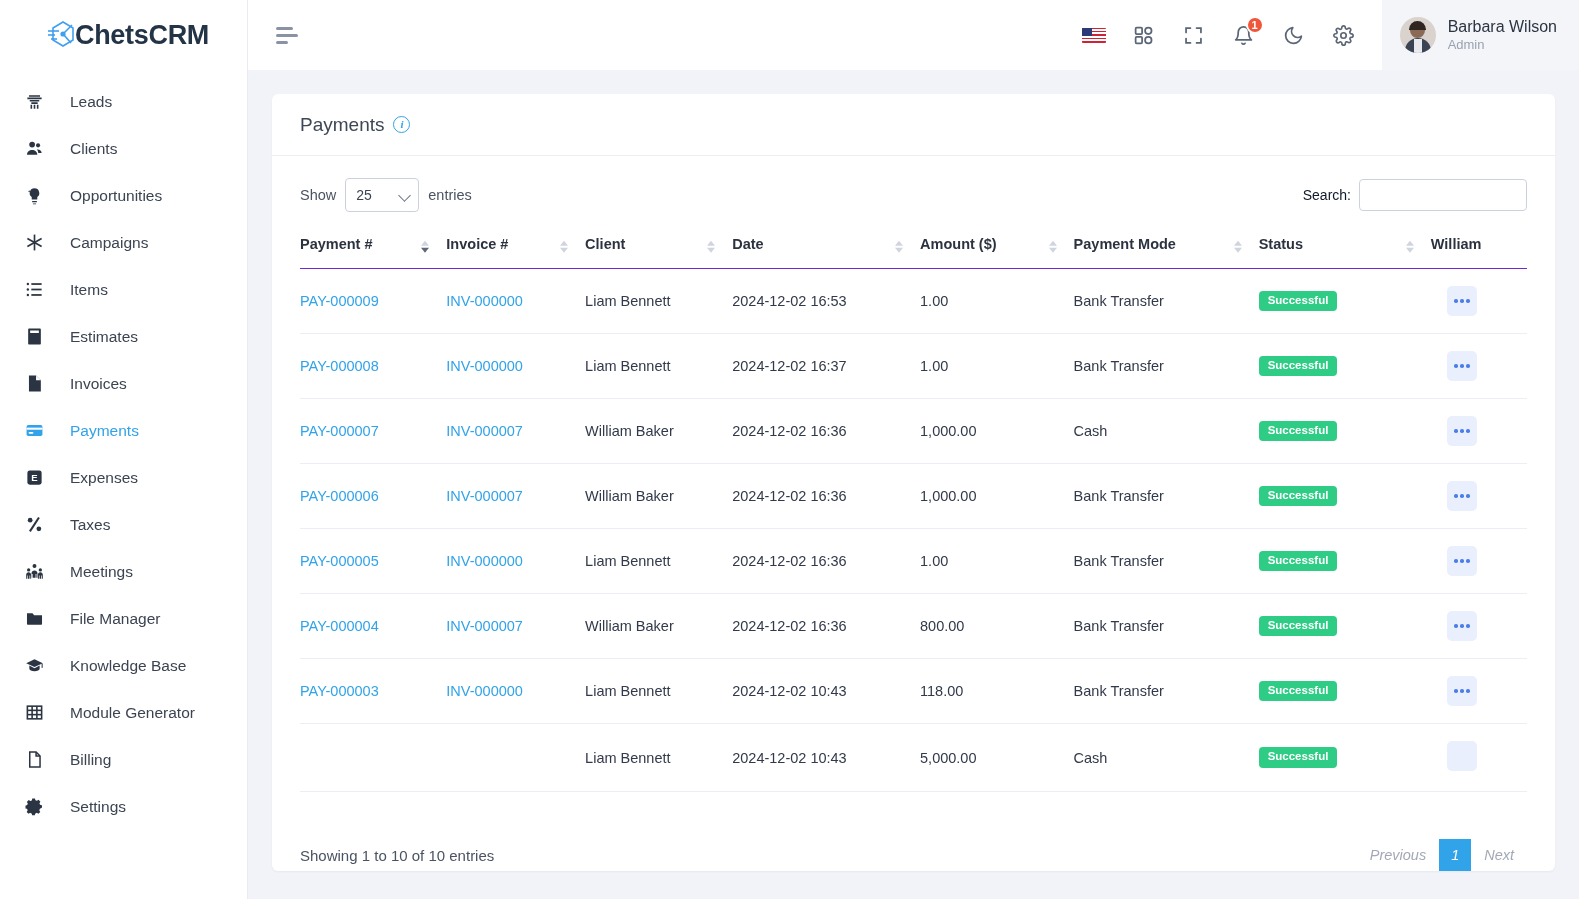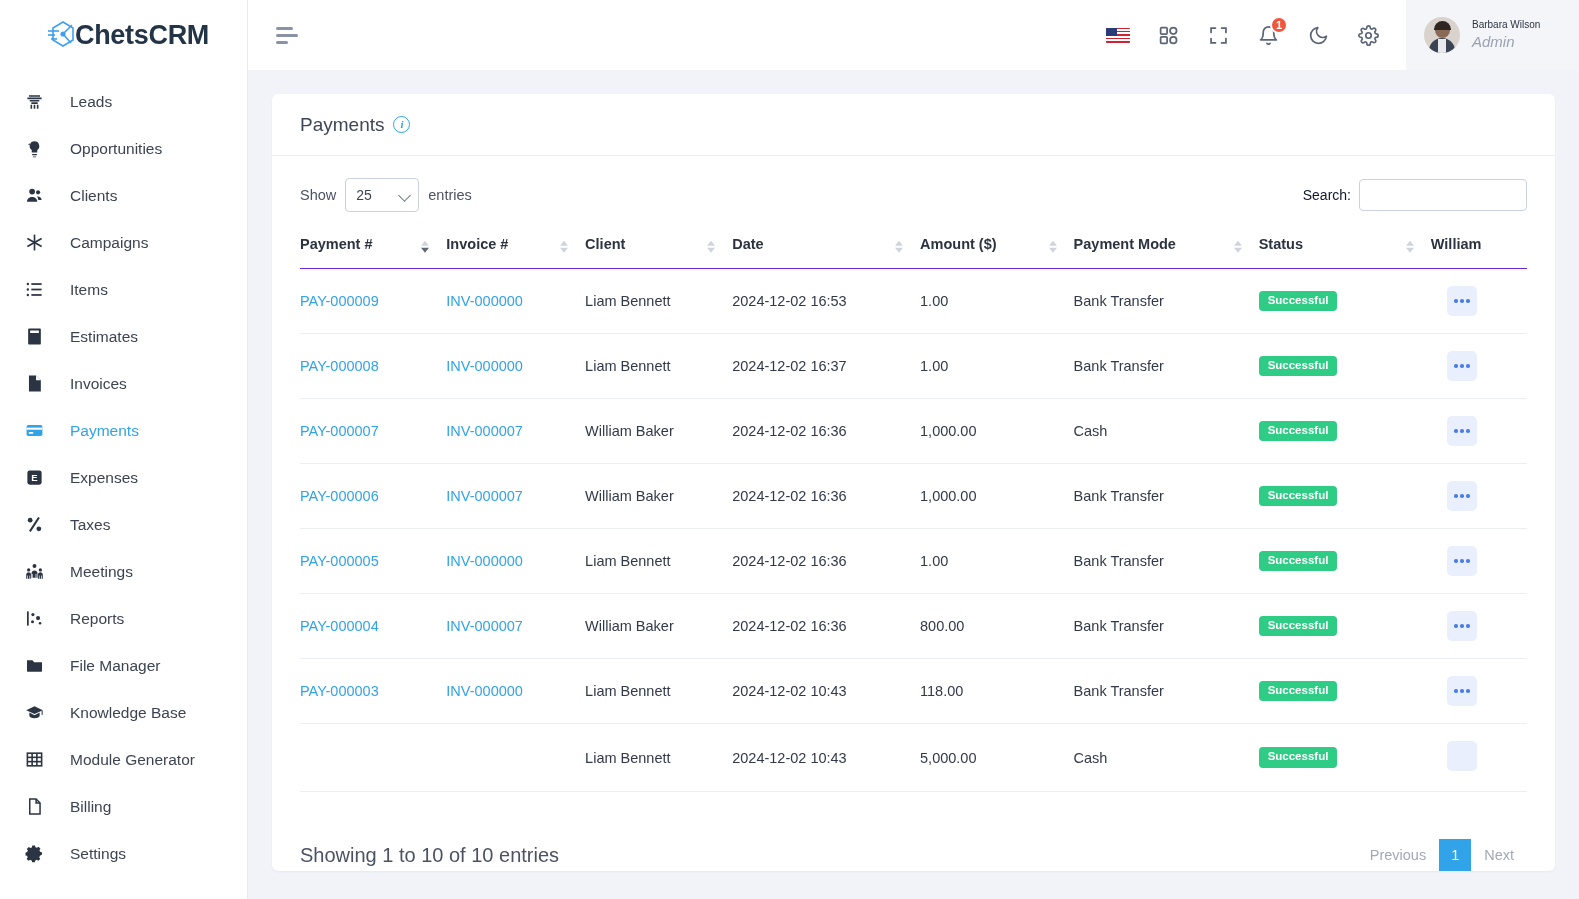--- a/index.html
+++ b/index.html
@@ -91,22 +91,22 @@
     cursor: pointer;
   }
   .avatar {
     width: 36px; height: 36px; border-radius: 50%;
     background: #d9d2cd; position: relative; overflow: hidden; flex: 0 0 36px;
   }
   .avatar .head { position:absolute; left:10.5px; top:6px; width:15px; height:15px; border-radius:50%; background:#8a6a55; }
   .avatar .hair { position:absolute; left:9.5px; top:4px; width:17px; height:9px; border-radius:9px 9px 0 0; background:#2f2622; }
   .avatar .body { position:absolute; left:5px; top:21px; width:26px; height:18px; border-radius:13px 13px 0 0; background:#3a4452; }
   .avatar .shirt { position:absolute; left:14px; top:22px; width:8px; height:14px; background:#e8eaee; }
-  .user-name { font-size: 10px; color: #2b3442; line-height: 1.25; white-space: nowrap; }
-  .user-role { font-size: 15px; color: #9aa2b1; line-height: 1.3; font-style: italic; }
+  .user-name { font-size: 16px; color: #2b3442; line-height: 1.25; white-space: nowrap; }
+  .user-role { font-size: 13px; color: #9aa2b1; line-height: 1.3; }
 
   
   .content { flex: 1; padding: 24px 24px 0 24px; overflow: hidden; }
   .card {
     background: #ffffff; border-radius: 6px;
     box-shadow: 0 1px 2px rgba(20,30,60,.05);
     height: 777px; display: flex; flex-direction: column;
   }
   .card-head {
     height: 62px; border-bottom: 1px solid #edeef3;
@@ -187,22 +187,22 @@
     background: #e9effc; border: none;
     display: inline-flex; align-items: center; justify-content: center;
     gap: 2.5px; cursor: pointer; margin-left: 16px;
   }
   .action-btn span { width: 3.5px; height: 3.5px; border-radius: 50%; background: #4a7ee8; display: block; }
 
   .card-foot {
     display: flex; align-items: center;
     padding: 22px 28px 0 28px; margin-top: 6px;
   }
-  .foot-info { font-size: 20px; color: #4b5362; }
-  .pager { margin-left: auto; display: flex; align-items: flex-start; }
+  .foot-info { font-size: 15px; color: #4b5362; }
+  .pager { margin-left: auto; display: flex; align-items: flex-start; font-style: italic; }
   .pg {
     font-size: 14.5px; color: #a2a9b6; padding: 0 13px; height: 32px;
     display: flex; align-items: center; cursor: pointer; user-select: none;
   }
   .pg.num {
     background: #31a3e8; color: #ffffff; min-width: 32px;
     justify-content: center; padding: 0; cursor: pointer;
   }
 </style>
 </head>
@@ -237,36 +237,36 @@
           <svg width="19" height="19" viewBox="0 0 24 24" fill="currentColor">
               <path d="M5 4h14v2H5zM3 7h18v2H3zM6 10h12v2H6zM8 13h8v2H8zM7 16h2v5H7zm4 0h2v5h-2zm4 0h2v5h-2z"></path>
             </svg>
         </span>
         <span>Leads</span>
       </div>
 
       <div class="nav-item">
         <span class="ico">
           <svg width="19" height="19" viewBox="0 0 24 24" fill="currentColor">
-              <path d="M12 3a6 6 0 0 0-3.5 10.9V17h7v-3.1A6 6 0 0 0 12 3zm-3 16h6v1.5H9zm1 3h4v1h-4zM4 7l2.5 1.2L5.6 5.4z"></path>
-            </svg>
-        </span>
-        <span>Opportunities</span>
-      </div>
-
-      <div class="nav-item">
-        <span class="ico">
-          <svg width="19" height="19" viewBox="0 0 24 24" fill="currentColor">
               <circle cx="9" cy="7" r="3.6"></circle>
               <circle cx="16.5" cy="8" r="2.6"></circle>
               <path d="M2.5 20c0-3.6 2.9-6 6.5-6s6.5 2.4 6.5 6z"></path>
               <path d="M16 13.2c2.8 0 5 1.9 5 4.4h-4.3c0-1.7-.6-3.2-1.7-4.3z"></path>
             </svg>
         </span>
         <span>Clients</span>
+      </div>
+
+      <div class="nav-item">
+        <span class="ico">
+          <svg width="19" height="19" viewBox="0 0 24 24" fill="currentColor">
+              <path d="M12 3a6 6 0 0 0-3.5 10.9V17h7v-3.1A6 6 0 0 0 12 3zm-3 16h6v1.5H9zm1 3h4v1h-4zM4 7l2.5 1.2L5.6 5.4z"></path>
+            </svg>
+        </span>
+        <span>Opportunities</span>
       </div>
 
       <div class="nav-item">
         <span class="ico">
           <svg width="19" height="19" viewBox="0 0 24 24" fill="none" stroke="currentColor" stroke-width="2.1">
               <line x1="12" y1="2" x2="12" y2="22"></line>
               <line x1="3" y1="7" x2="21" y2="17"></line>
               <line x1="21" y1="7" x2="3" y2="17"></line>
             </svg>
         </span>
@@ -345,32 +345,20 @@
               <circle cx="4.6" cy="10" r="2.1"></circle>
               <circle cx="19.4" cy="10" r="2.1"></circle>
               <path d="M8.3 14c0-2 1.7-3.4 3.7-3.4S15.7 12 15.7 14v6h-1.3v-5h-1v5h-3.8v-5h-1v5H8.3z"></path>
               <path d="M1.5 16c0-1.8 1.4-3 3.1-3s3.1 1.2 3.1 3v5H6.6v-4h-.9v4H3.6v-4h-.8v4H1.5z"></path>
               <path d="M16.3 16c0-1.8 1.4-3 3.1-3s3.1 1.2 3.1 3v5h-1.1v-4h-.9v4h-2.1v-4h-.8v4h-1.3z"></path>
             </svg>
         </span>
         <span>Meetings</span>
       </div>
 
-      <div class="nav-item">
-        <span class="ico">
-          <svg width="19" height="19" viewBox="0 0 24 24" fill="currentColor">
-              <rect x="2.5" y="3" width="2.2" height="18"></rect>
-              <circle cx="10" cy="7" r="2"></circle>
-              <circle cx="16.5" cy="11.5" r="2.6"></circle>
-              <circle cx="9.5" cy="16" r="1.9"></circle>
-              <circle cx="19" cy="18" r="1.6"></circle>
-            </svg>
-        </span>
-        <span>Reports</span>
-      </div>
 
       <div class="nav-item">
         <span class="ico">
           <svg width="19" height="19" viewBox="0 0 24 24" fill="currentColor">
               <path d="M2.5 5.5h7l2 2.3h10V19a1 1 0 0 1-1 1H3.5a1 1 0 0 1-1-1z"></path>
             </svg>
         </span>
         <span>File Manager</span>
       </div>
 

